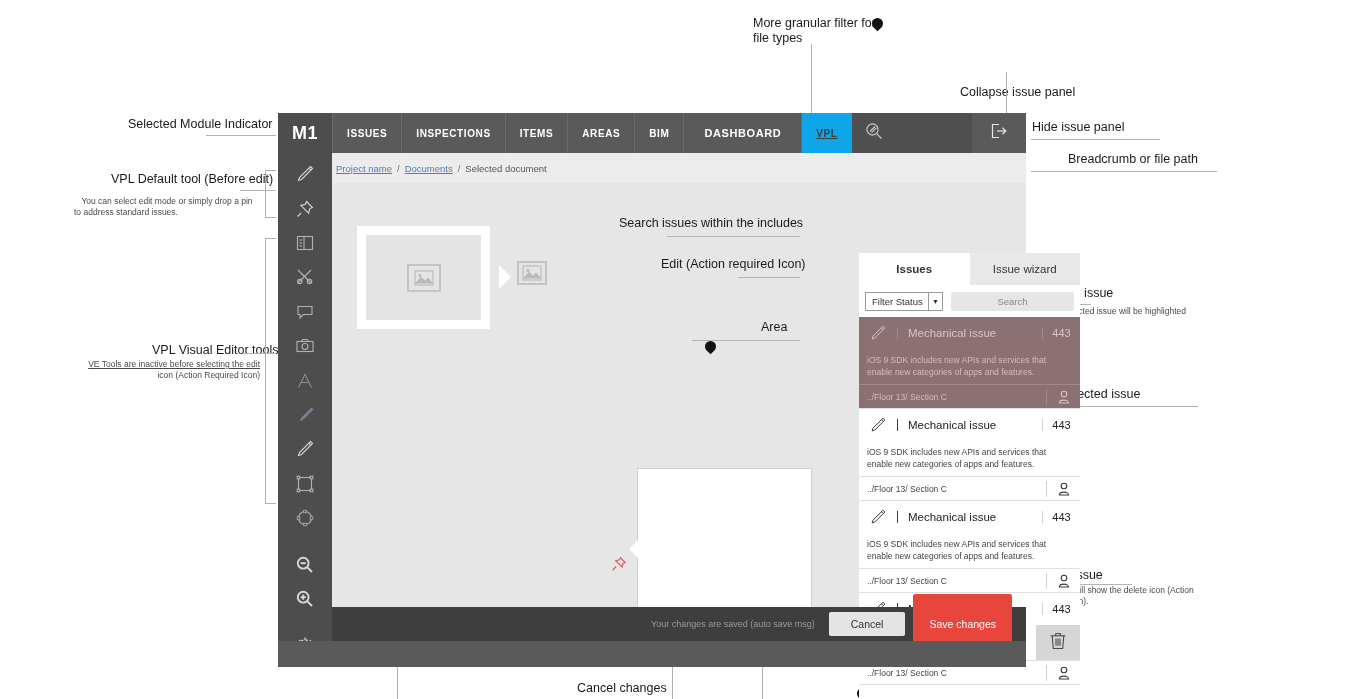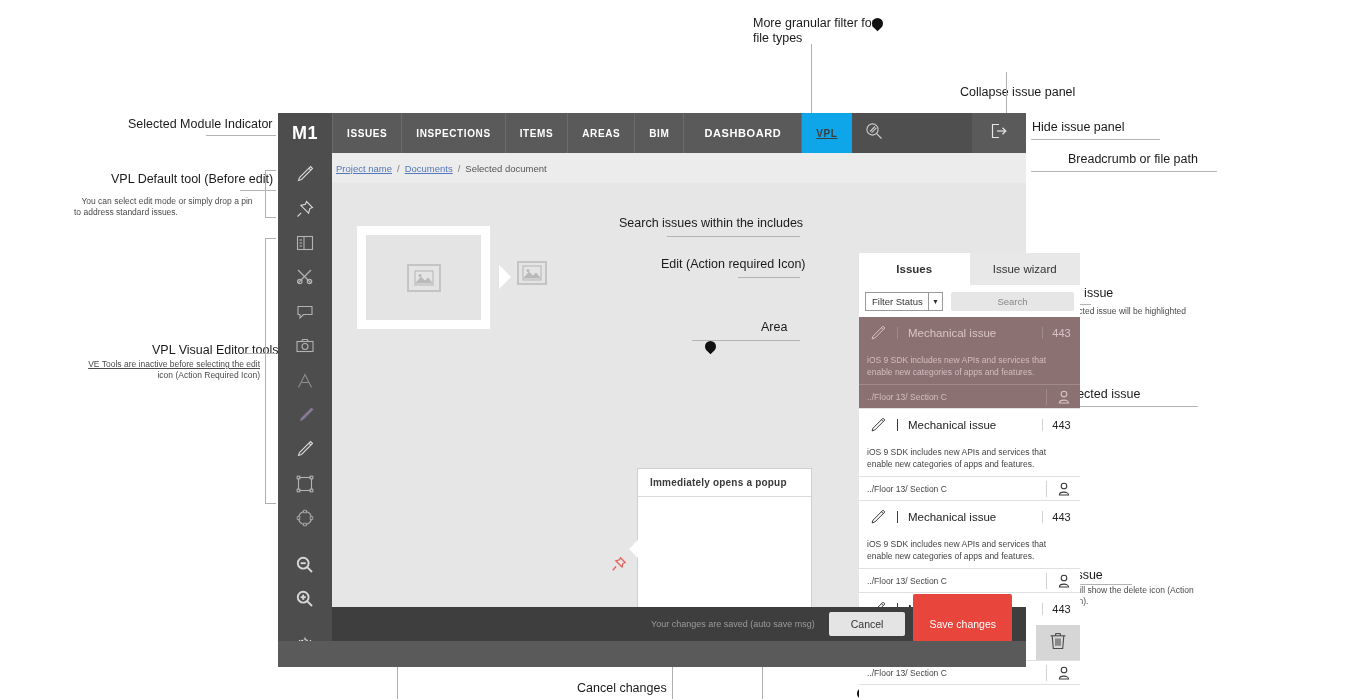--- a/index.html
+++ b/index.html
@@ -432,21 +432,20 @@
 
       <span class="pushpin">
         <svg width="18" height="18" viewBox="0 0 18 18" fill="none" stroke="#e8605a" stroke-width="1.3">
           <path d="M10.5 2.8 L15.2 7.5 L13 8.4 L12 12 L5.8 5.8 L9.4 4.8 Z"></path>
           <line x1="6" y1="11.5" x2="2.8" y2="15.2"></line>
         </svg>
       </span>
 
       <div class="popup">
         <div class="popup-tail"></div>
-        <div class="popup-hd">Immediately opens a popup</div>
       </div>
 
       <div class="ipanel">
 
         <div class="ipanel-tabs">
           <div class="ipanel-tab active">Issues</div>
           <div class="ipanel-tab">Issue wizard</div>
         </div>
 
         <div class="filterrow">

